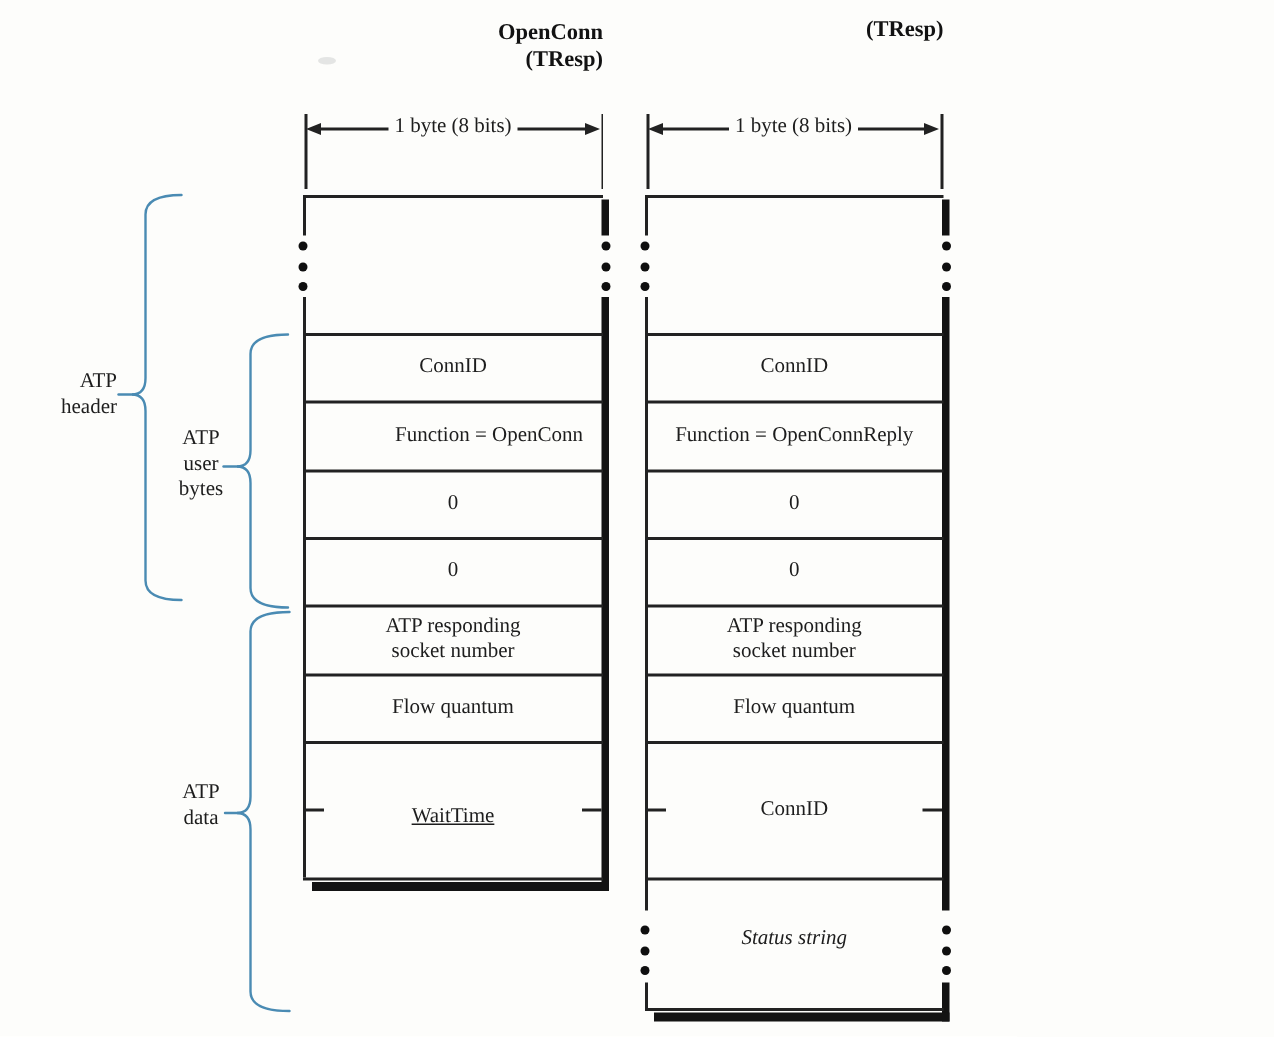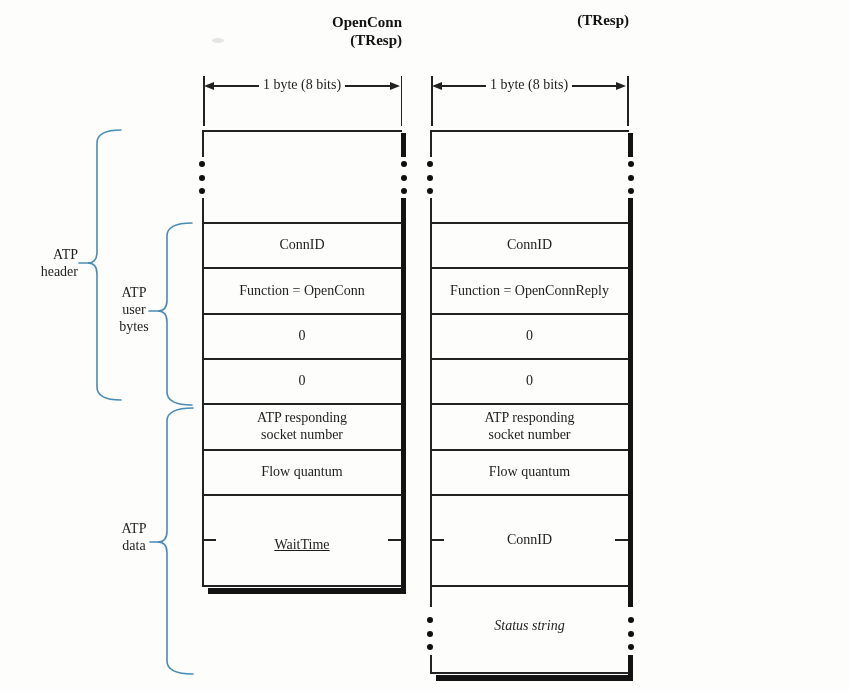--- a/index.html
+++ b/index.html
@@ -95,21 +95,21 @@
 
     <div class="hline" style="left:0;top:455px;width:200px;"></div>
     <div class="bar" style="left:6px;top:458px;width:198px;height:5.5px;"></div>
 
     <div class="hline" style="left:1px;top:409px;width:13px;"></div>
     <div class="hline" style="left:186px;top:409px;width:13px;"></div>
 
     <div class="cell" style="left:0;top:92px;width:200px;height:45px;">
       <span>ConnID</span>
     </div>
-    <div class="cell" style="left:0;top:137px;width:200px;height:46px;">
+    <div class="cell" style="left:0;top:137px;width:200px;height:46px;padding-left:24px;">
       <span>Function = OpenConn</span>
     </div>
     <div class="cell" style="left:0;top:183px;width:200px;height:45px;">
       <span>0</span>
     </div>
     <div class="cell" style="left:0;top:228px;width:200px;height:45px;">
       <span>0</span>
     </div>
     <div class="cell" style="left:0;top:273px;width:200px;height:46px;">
       <span>ATP responding</span>

